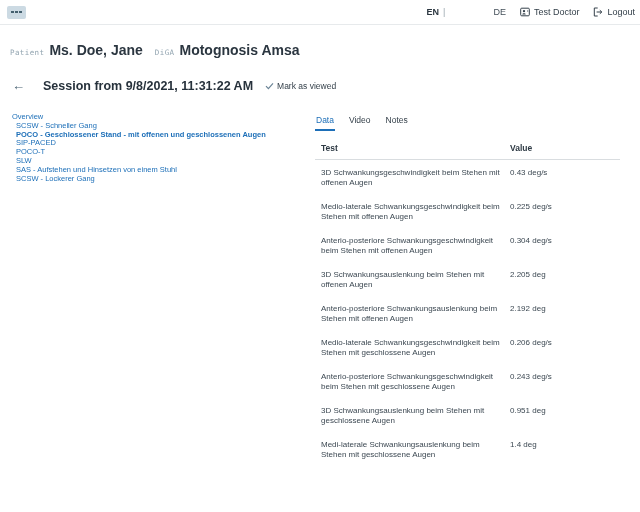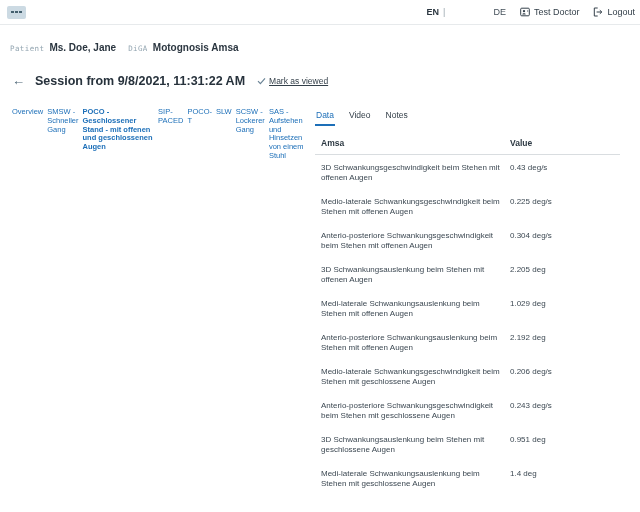--- a/index.html
+++ b/index.html
@@ -19,32 +19,32 @@
   .lang-de { color:#434f59; cursor:pointer;margin-left:44px; }
   .tb-item { display:flex; align-items:center; gap:4px; cursor:pointer; }
   .tb-item svg { display:block; }
 
   
   .patient-bar { display:flex; align-items:flex-end; gap:12px; padding:17px 0 0 10px;
     white-space:nowrap; }
   .pgroup { display:flex; align-items:baseline; gap:5px; }
   .plabel { font-family:"DejaVu Sans Mono", monospace; font-size:7.5px;
     letter-spacing:0.4px; color:#93a5b1; }
-  .pvalue { font-size:10px; font-weight:bold; color:#2b3640; }
+  .pvalue { font-size:14px; font-weight:bold; color:#2b3640; }
 
   
   .session-row { display:flex; align-items:center; padding:21px 0 0 12px; gap:8px; }
   .back-btn { color:#4a6374; font-size:13px; line-height:12px; cursor:pointer; }
-  .session-title { font-size:12.5px; font-weight:bold; color:#27323c; margin-left:2px; }
+  .session-title { font-size:12.5px; font-weight:bold; color:#27323c; margin-left:10px; }
   .mark-viewed { display:flex; align-items:center; gap:3px; margin-left:4px;
-    font-size:8.5px; color:#333f49; cursor:pointer;text-decoration:underline; }
+    font-size:8.5px; color:#333f49; cursor:pointer; }
 
   
   .content { display:flex; align-items:flex-start; padding-top:20px; }
-  .sidebar { width:315px; padding-left:12px; display:flex; flex-direction:row; }
+  .sidebar { width:315px; padding-left:12px; display:flex; flex-direction:column; }
   .side-item { font-size:7.5px; line-height:8.8px; color:#1d6fb8; text-decoration:none;
     cursor:pointer; padding-left:4px; }
   .side-item:first-child { padding-left:0; }
   .side-item.active { font-weight:bold; }
 
   .main { width:305px; }
   .tabs { display:flex; gap:13px; padding-left:0; }
   .tab { font-size:8.5px; padding:2px 1px 4px; color:#323e48; cursor:pointer;
     border-bottom:2px solid transparent; }
   .tab.active { color:#1d6fb8; border-bottom-color:#1d6fb8; }
@@ -110,62 +110,58 @@
     <svg width="9" height="8" viewBox="0 0 9 8">
       <polyline points="1,4.2 3.4,6.6 8,1.4" fill="none" stroke="#6b8496" stroke-width="1.2"></polyline>
     </svg>
     <span>Mark as viewed</span>
   </span>
 </div>
 
 <div class="content">
   <nav class="sidebar">
       <a class="side-item">Overview</a>
-      <a class="side-item">SMSW - Schneller Gang</a>
+      <a class="side-item">SCSW - Schneller Gang</a>
       <a class="side-item active">POCO - Geschlossener Stand - mit offenen und geschlossenen Augen</a>
       <a class="side-item">SIP-PACED</a>
       <a class="side-item">POCO-T</a>
       <a class="side-item">SLW</a>
+      <a class="side-item">SAS - Aufstehen und Hinsetzen von einem Stuhl</a>
       <a class="side-item">SCSW - Lockerer Gang</a>
-      <a class="side-item">SAS - Aufstehen und Hinsetzen von einem Stuhl</a>
     </nav>
 
   <main class="main">
     <div class="tabs">
         <span class="tab active">Data</span>
         <span class="tab">Video</span>
         <span class="tab">Notes</span>
       </div>
     <table>
       <thead>
         <tr>
-          <th>Amsa</th>
+          <th>Test</th>
           <th class="val-col">Value</th>
         </tr>
       </thead>
       <tbody>
           <tr>
             <td>3D Schwankungsgeschwindigkeit beim Stehen mit offenen Augen</td>
             <td class="val">0.43 deg/s</td>
           </tr>
           <tr>
             <td>Medio-laterale Schwankungsgeschwindigkeit beim Stehen mit offenen Augen</td>
             <td class="val">0.225 deg/s</td>
           </tr>
           <tr>
             <td>Anterio-posteriore Schwankungsgeschwindigkeit beim Stehen mit offenen Augen</td>
             <td class="val">0.304 deg/s</td>
           </tr>
           <tr>
             <td>3D Schwankungsauslenkung beim Stehen mit offenen Augen</td>
             <td class="val">2.205 deg</td>
-          </tr>
-          <tr>
-            <td>Medi-laterale Schwankungsauslenkung beim Stehen mit offenen Augen</td>
-            <td class="val">1.029 deg</td>
           </tr>
           <tr>
             <td>Anterio-posteriore Schwankungsauslenkung beim Stehen mit offenen Augen</td>
             <td class="val">2.192 deg</td>
           </tr>
           <tr>
             <td>Medio-laterale Schwankungsgeschwindigkeit beim Stehen mit geschlossene Augen</td>
             <td class="val">0.206 deg/s</td>
           </tr>
           <tr>

